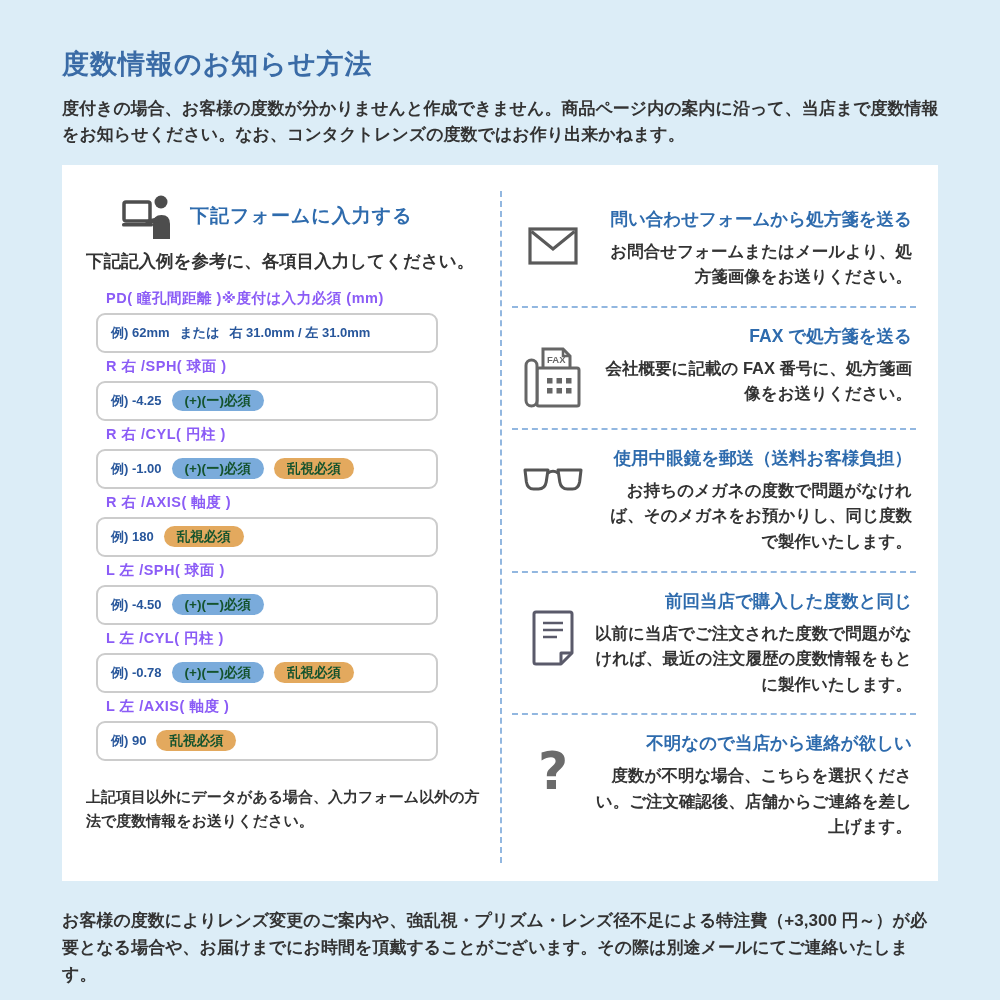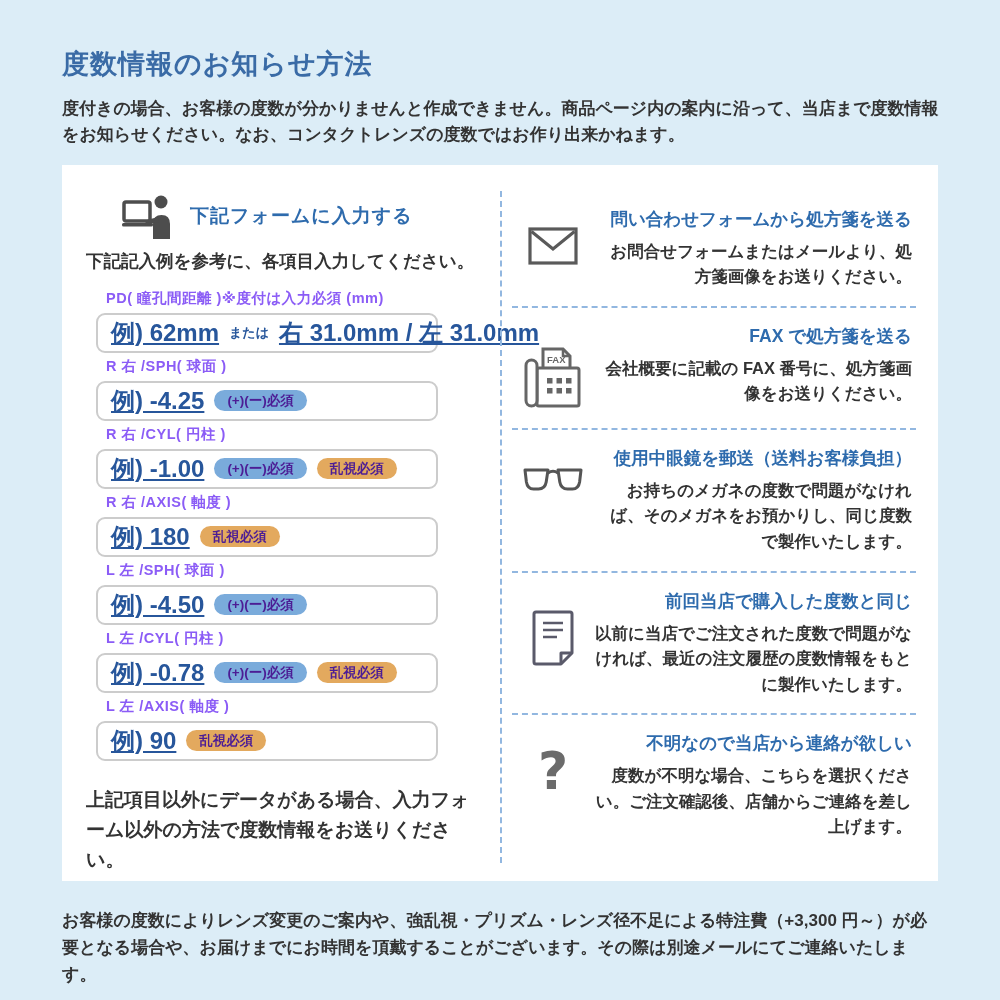--- a/index.html
+++ b/index.html
@@ -40,30 +40,30 @@
   .field-label{
     font-size:14.5px;font-weight:bold;color:#8b5cf6;
     margin:4px 0 5px 10px;letter-spacing:.5px;
   }
   .field-box{
     width:342px;height:40px;box-sizing:border-box;
     border:2px solid #cccccc;border-radius:9px;
     display:flex;align-items:center;gap:10px;padding:0 13px;
     background:#fff;
   }
-  .example{font-size:24px;font-weight:bold;color:#27569b;white-space:nowrap;text-decoration:underline;}
+  .example{font-size:13px;font-weight:bold;color:#27569b;white-space:nowrap;}
   .example-mid{font-size:13px;font-weight:bold;color:#27569b;white-space:nowrap;}
   .pill{
-    border-radius:999px;color:#4c1d95;font-size:13.5px;font-weight:bold;
+    border-radius:999px;color:#14532d;font-size:13.5px;font-weight:bold;
     padding:4px 13px;white-space:nowrap;line-height:1;
   }
   .pill-blue{background:#7aabdb;}
   .pill-orange{background:#e3a95e;}
   .note{
-    font-size:19px;font-weight:600;color:#333;line-height:1.6;
+    font-size:15px;font-weight:600;color:#333;line-height:1.6;
     margin:24px 0 0 2px;
   }
   
   .method{
     display:flex;border-bottom:2px dashed #92b7e0;
     padding:14px 0 16px 0;
   }
   .method:last-child{border-bottom:none;}
   .method-icon{
     width:82px;flex:none;display:flex;justify-content:center;

